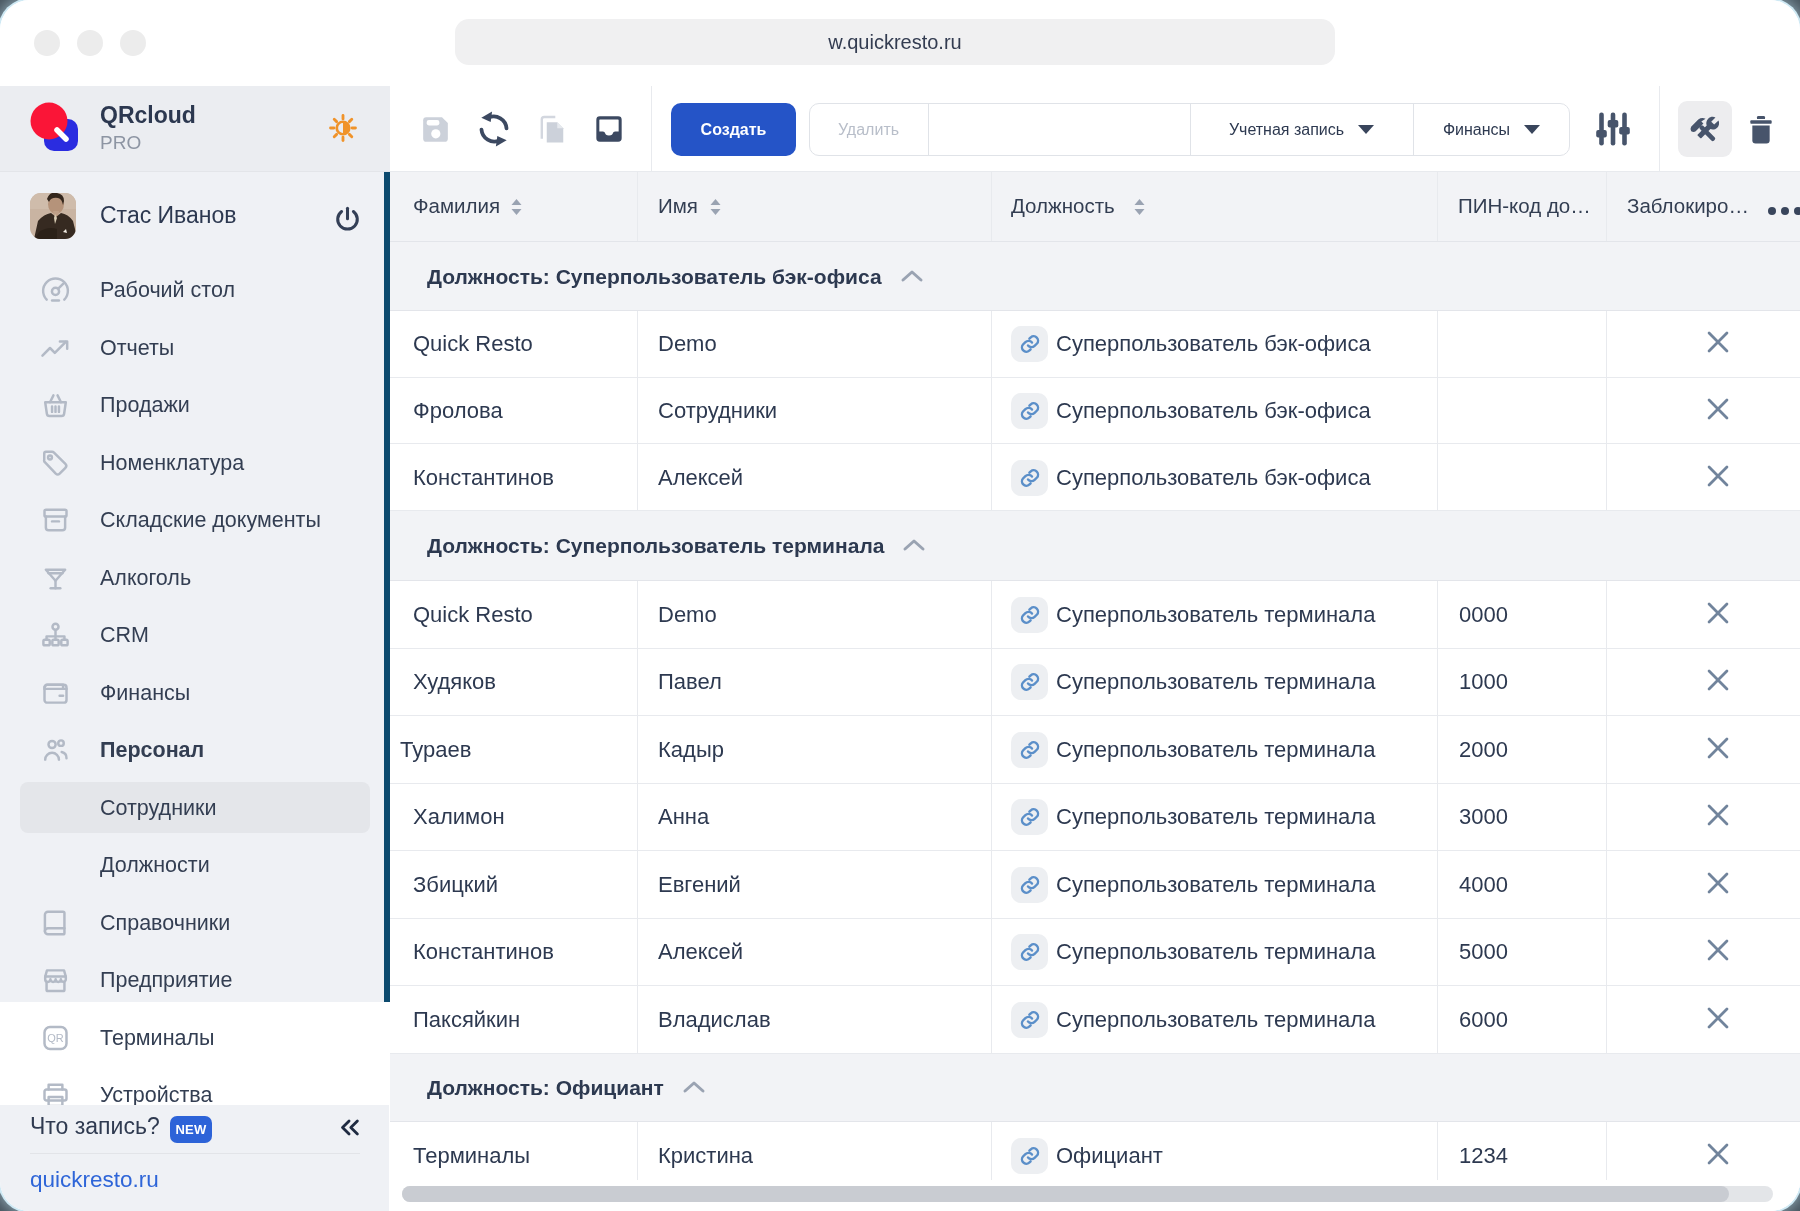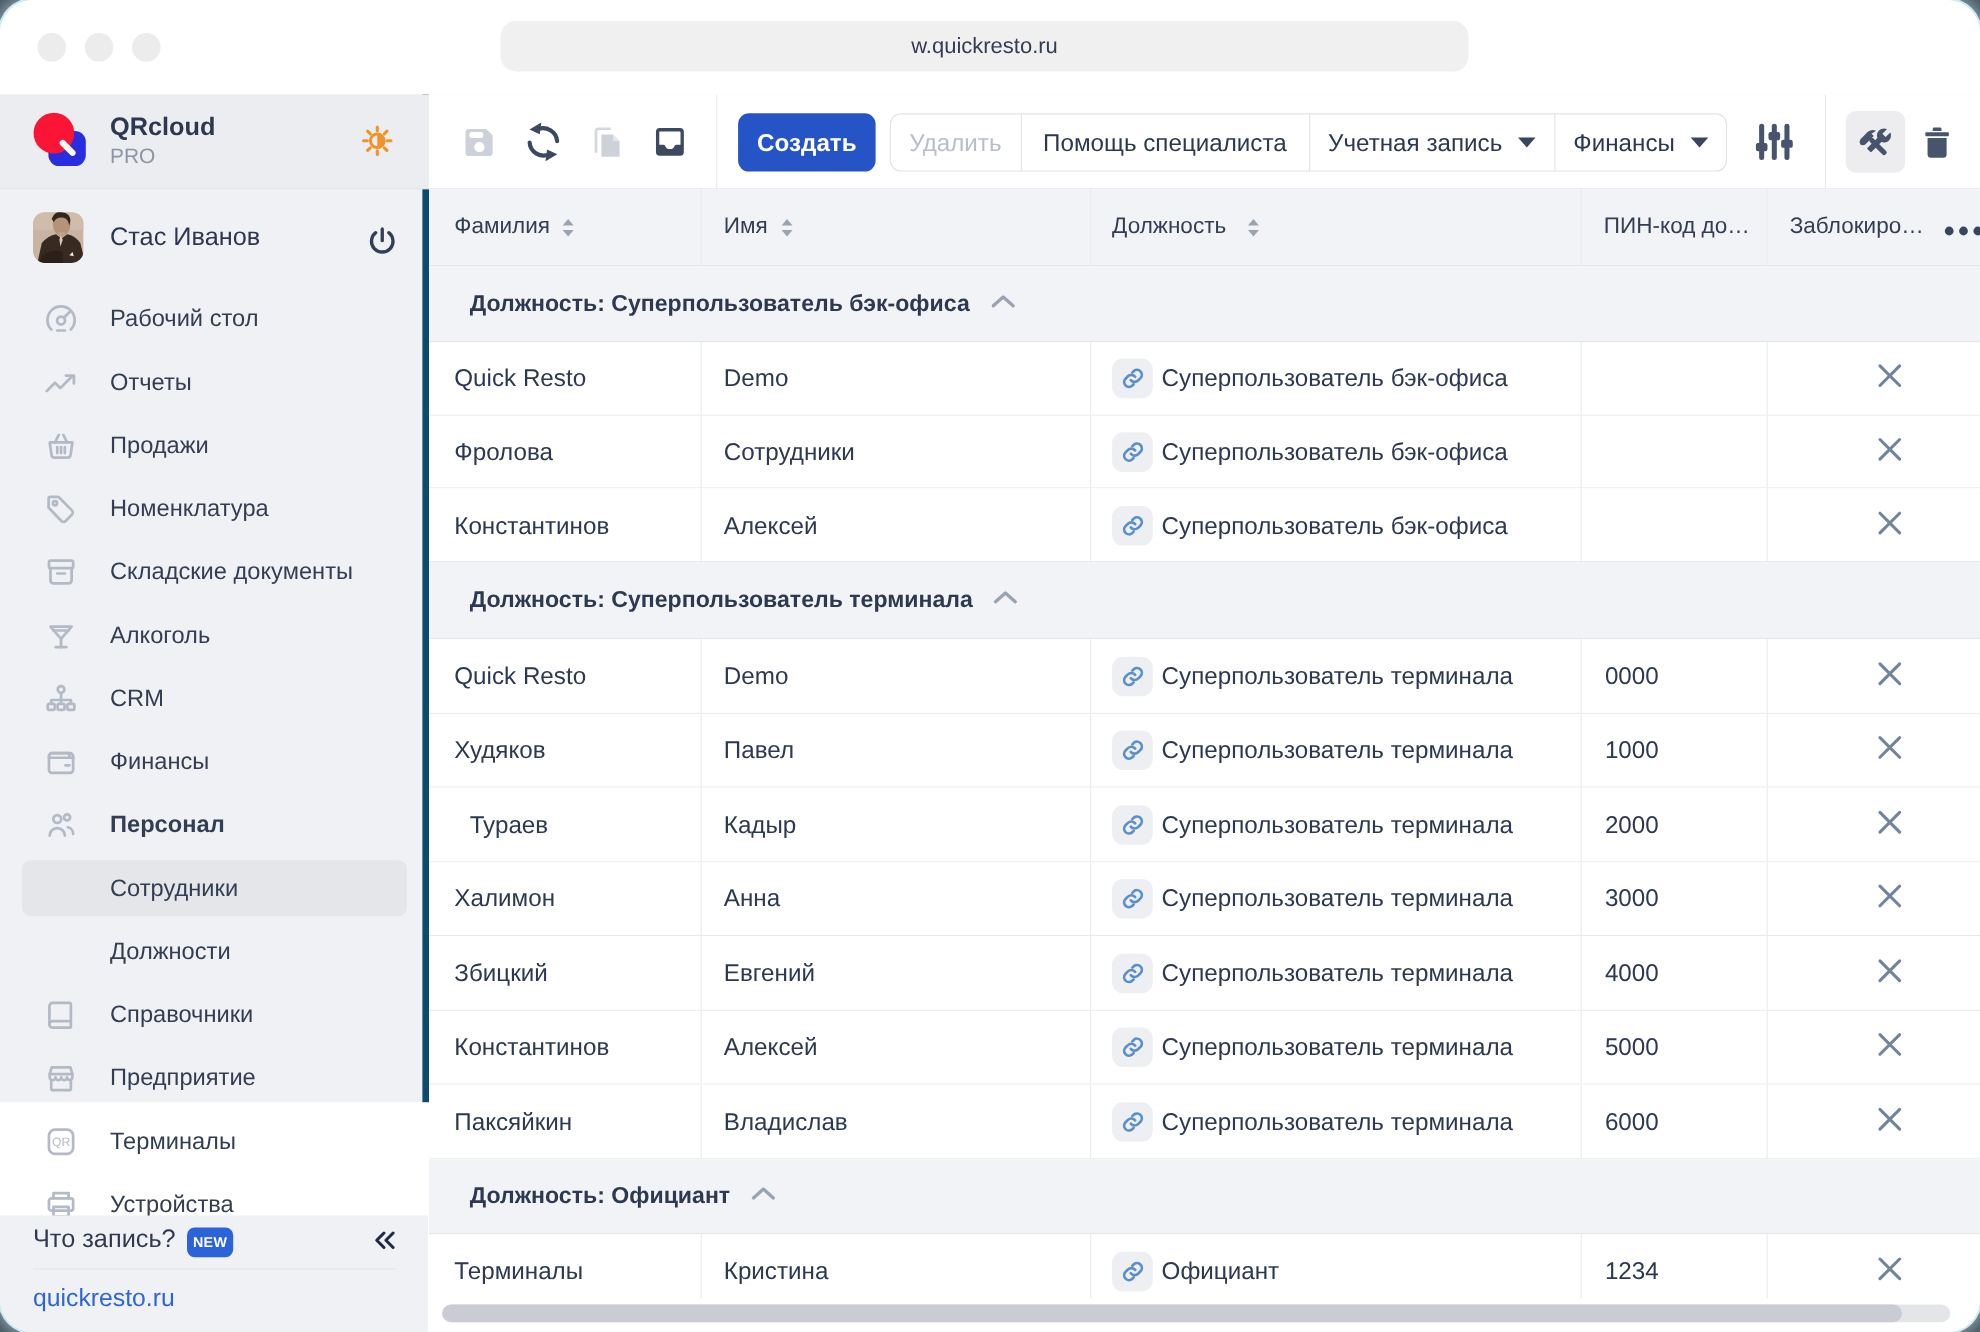--- a/index.html
+++ b/index.html
@@ -15,21 +15,21 @@
   .side{position:absolute;left:0;top:86px;width:390px;height:916px;background:#eff1f5;border-right:6px solid #0c4a6e;box-sizing:border-box;}
   .logoband{position:absolute;left:0;top:0;width:390px;height:86px;background:#ebedf1;border-bottom:1px solid #e3e5e9;box-sizing:border-box;}
   .qrname{position:absolute;left:100px;top:16px;font-size:23px;font-weight:bold;color:#2c3850;}
   .qrpro{position:absolute;left:100px;top:46px;font-size:19px;color:#8d95a3;}
   .menu-item{position:absolute;left:100px;font-size:21.5px;color:#333e52;transform:translateY(-50%);white-space:nowrap;}
   .mi-icon{position:absolute;left:39px;width:33px;height:33px;transform:translateY(-50%);color:#b3bac6;}
   .sel{position:absolute;left:20px;top:696px;width:350px;height:51px;background:#e4e6ea;border-radius:8px;}
   
   .main{position:absolute;left:390px;top:86px;width:1410px;height:1125px;background:#fff;}
   .toolbar{position:absolute;left:0;top:0;width:1410px;height:86px;background:#fff;border-bottom:1px solid #e8eaee;box-sizing:border-box;}
-  .btn{position:absolute;top:17px;height:53px;box-sizing:border-box;border-radius:10px;display:flex;align-items:center;justify-content:center;font-size:22px;}
+  .btn{position:absolute;top:17px;height:53px;box-sizing:border-box;border-radius:10px;display:flex;align-items:center;justify-content:center;font-size:16px;}
   .vsep{position:absolute;top:0;width:1px;height:86px;background:#e8eaee;}
   
   .thead{position:absolute;left:0;top:86px;width:1410px;height:70px;background:#f2f3f6;border-bottom:1px solid #e3e5ea;box-sizing:border-box;}
   .gbar{position:absolute;left:0;width:1410px;background:#f2f3f6;border-bottom:1px solid #e3e5ea;box-sizing:border-box;}
   .gtitle{position:absolute;left:37px;font-size:21px;font-weight:bold;color:#2d3950;transform:translateY(-50%);}
   .trow{position:absolute;left:0;width:1410px;background:#fff;border-bottom:1px solid #e8eaee;box-sizing:border-box;}
   .cell{position:absolute;font-size:22px;color:#2d3950;transform:translateY(-50%);white-space:nowrap;}
   .colline{position:absolute;top:0;bottom:0;width:1px;background:#e8eaee;}
   .hdr{position:absolute;font-size:20.5px;color:#333e52;transform:translateY(-50%);white-space:nowrap;}
   .linkbox{position:absolute;width:37px;height:36px;background:#edeff2;border-radius:10px;transform:translateY(-50%);}
@@ -213,21 +213,20 @@
 <div class="abs" style="left:200px;top:24px;"><svg width="38" height="38" viewBox="0 0 24 24">
 <path d="M4 6.2A2.2 2.2 0 0 1 6.2 4h11.6A2.2 2.2 0 0 1 20 6.2v11.6a2.2 2.2 0 0 1-2.2 2.2H6.2A2.2 2.2 0 0 1 4 17.8V6.2z M6 6.1a.4.4 0 0 0-.1.3v7.2h2.3c.7 0 1.1.5 1.3 1 .3.8.7 1.5 2.5 1.5s2.2-.7 2.5-1.5c.2-.5.6-1 1.3-1h2.3V6.4a.4.4 0 0 0-.4-.4H6.3a.4.4 0 0 0-.3.1z" fill="#3c4961" fill-rule="evenodd"></path>
 </svg></div>
 <div class="vsep" style="left:261px;"></div>
 <div class="btn" style="left:281px;width:125px;background:#2554c7;color:#fff;font-weight:bold;">Создать</div>
 <div class="btn" style="left:419px;width:761px;border:1px solid #e0e3e8;background:#fff;"></div>
 <div class="abs" style="left:538px;top:17px;width:1px;height:53px;background:#e0e3e8;"></div>
 <div class="abs" style="left:800px;top:17px;width:1px;height:53px;background:#e0e3e8;"></div>
 <div class="abs" style="left:1023px;top:17px;width:1px;height:53px;background:#e0e3e8;"></div>
 <div class="btn" style="left:419px;width:119px;color:#b8bec9;">Удалить</div>
-<div class="btn" style="left:538px;width:262px;color:#2d3950;">Помощь специалиста</div>
 <div class="btn" style="left:800px;width:223px;color:#2d3950;">Учетная запись<span style="display:inline-block;margin-left:14px;width:0;height:0;border-left:8px solid transparent;border-right:8px solid transparent;border-top:9px solid #39455c;"></span></div>
 <div class="btn" style="left:1023px;width:157px;color:#2d3950;">Финансы<span style="display:inline-block;margin-left:14px;width:0;height:0;border-left:8px solid transparent;border-right:8px solid transparent;border-top:9px solid #39455c;"></span></div>
 <div class="abs" style="left:1206px;top:25px;"><svg width="34" height="36" viewBox="0 0 34 36">
 <g fill="#47546b">
 <rect x="3.2" y="1.5" width="4.6" height="33" rx="2.2"></rect>
 <rect x="14.7" y="1.5" width="4.6" height="33" rx="2.2"></rect>
 <rect x="26.2" y="1.5" width="4.6" height="33" rx="2.2"></rect>
 <rect x="0.2" y="19" width="10.6" height="7.4" rx="2"></rect>
 <rect x="11.7" y="9" width="10.6" height="7.4" rx="2"></rect>
 <rect x="23.2" y="16" width="10.6" height="7.4" rx="2"></rect>
@@ -383,21 +382,21 @@
           <div class="cell" style="left:1069px;top:33.75px;">1000</div>
           <div class="xicon" style="left:1328px;top:33.75px;"><svg width="29" height="29" viewBox="0 0 24 24" fill="none">
 <path d="M4.6 4.6 L19.4 19.4 M19.4 4.6 L4.6 19.4" stroke="#71849c" stroke-width="2.3" stroke-linecap="round"></path>
 </svg></div>
         </div>
 <div class="trow" style="top:630.0px;height:67.5px;">
           <div class="colline" style="left:247px;"></div>
           <div class="colline" style="left:601px;"></div>
           <div class="colline" style="left:1047px;"></div>
           <div class="colline" style="left:1216px;"></div>
-          <div class="cell" style="left:37px;top:33.75px;">Тураев</div>
+          <div class="cell" style="left:10px;top:33.75px;">Тураев</div>
           <div class="cell" style="left:268px;top:33.75px;">Кадыр</div>
           <div class="linkbox" style="left:621px;top:33.75px;">
             <div style="margin:6px auto 0 6.5px;"><svg width="24" height="24" viewBox="0 0 24 24" fill="none">
 <path d="M10 13.5a4.5 4.5 0 0 0 6.6.4l2.4-2.4a4.4 4.4 0 0 0-6.2-6.2l-1.4 1.4" stroke="#5b8fc9" stroke-width="2.4" stroke-linecap="round" stroke-linejoin="round"></path>
 <path d="M14 10.5a4.5 4.5 0 0 0-6.6-.4l-2.4 2.4a4.4 4.4 0 0 0 6.2 6.2l1.4-1.4" stroke="#5b8fc9" stroke-width="2.4" stroke-linecap="round" stroke-linejoin="round"></path>
 </svg></div>
           </div>
           <div class="cell" style="left:666px;top:33.75px;">Суперпользователь терминала</div>
           <div class="cell" style="left:1069px;top:33.75px;">2000</div>
           <div class="xicon" style="left:1328px;top:33.75px;"><svg width="29" height="29" viewBox="0 0 24 24" fill="none">

